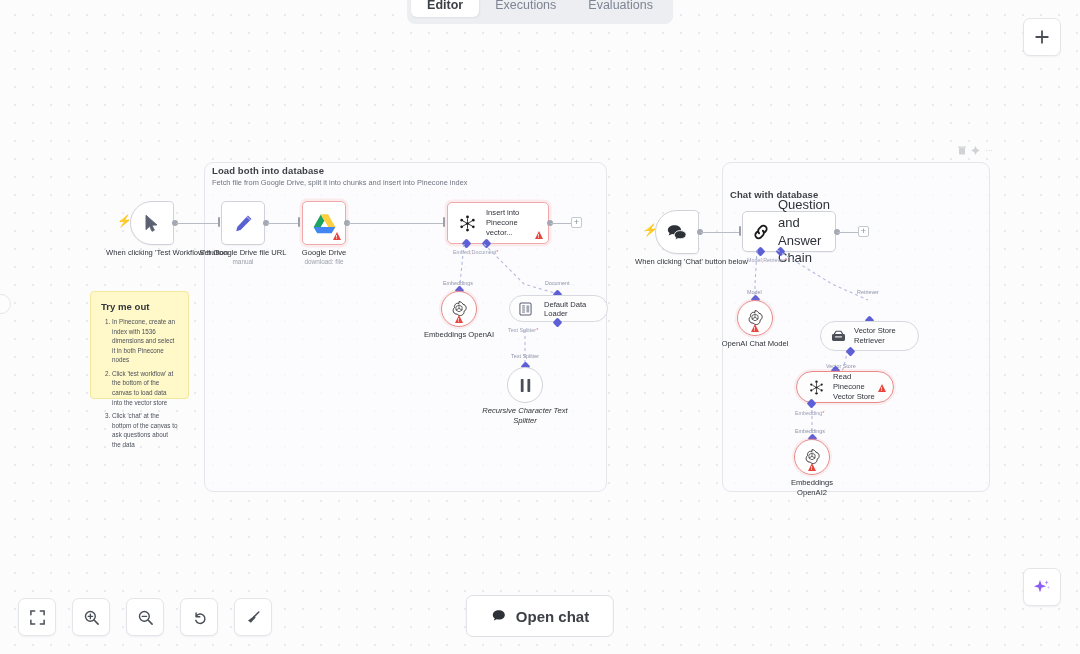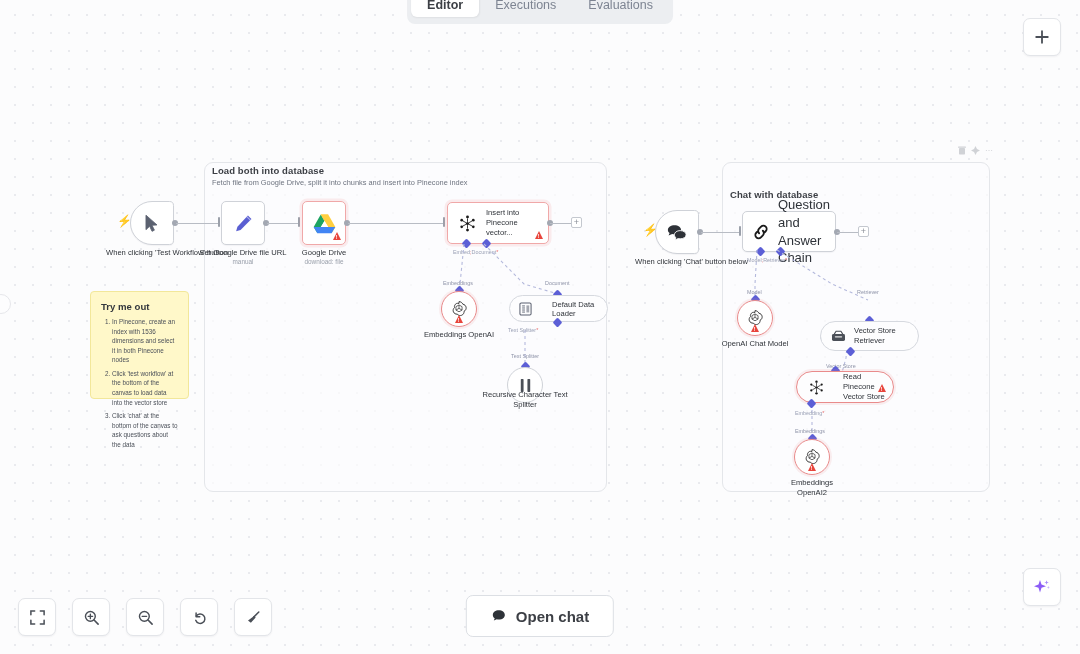--- a/index.html
+++ b/index.html
@@ -96,21 +96,21 @@
   .pill {
     background: #fdfdfe; border: 1px solid #d6d9df; border-radius: 18px;
     display: flex; align-items: center; position: relative;
   }
   
   .circ {
     border-radius: 50%; background: #fff; border: 1.4px solid #cfd2d8;
     display: flex; align-items: center; justify-content: center; position: relative;
   }
   .circ.err { border: 1.4px solid #e98b8b; box-shadow: 0 0 0 2px rgba(233,139,139,.13); }
-  .pill.err { border: 1.4px solid #e98b8b; box-shadow: 0 0 0 2px rgba(233,139,139,.13); justify-content: space-between; }
+  .pill.err { border: 1.4px solid #e98b8b; box-shadow: 0 0 0 2px rgba(233,139,139,.13); }
 
   
   .wire { position: absolute; background: #b8bcc4; height: 1.1px; }
   .dot-endpoint { position: absolute; width: 6px; height: 6px; border-radius: 50%; background: #a3a8b2; }
   .inbar { position: absolute; width: 2.4px; height: 10px; background: #9ba0aa; border-radius: 1px; }
   .plusbox {
     position: absolute; width: 11px; height: 11px; border: 1px solid #c4c8cf;
     border-radius: 2px; background: #fff; display:flex; align-items:center; justify-content:center;
     font-size: 9px; color: #8b9099; line-height: 1;
   }
@@ -325,40 +325,40 @@
         <path d="M10 1.8c2 0 3.6 1.2 4.3 2.9 1.8.2 3.3 1.6 3.6 3.5.3 1.9-.7 3.6-2.3 4.4.2 1.9-.9 3.7-2.7 4.4-1.8.7-3.7.1-4.9-1.3-1.8.2-3.5-.8-4.2-2.5-.7-1.7-.2-3.6 1.2-4.7-.4-1.8.4-3.7 2.1-4.6.8-.4 1.9-.2 2.9-.1Z" fill="none" stroke="#3b3b3b" stroke-width="1.1"></path>
         <path d="M6.6 7.4 L10 5.5 L13.4 7.4 V11.2 L10 13.1 L6.6 11.2 Z M10 5.5 V9.3 M10 9.3 L13.4 11.2 M10 9.3 L6.6 11.2" fill="none" stroke="#3b3b3b" stroke-width=".85"></path>
       </svg>
       <div class="warn" style="left:13px; bottom:3px;"></div>
     </div>
     <div class="nlabel" style="top:39px;">Embeddings OpenAI</div>
   </div>
 
   <div class="node" style="left:509px; top:295px;">
     <div class="diamond" style="left:45px; top:-4px;"></div>
-    <div class="pill" style="width:99px; height:27px; padding-left:9px; gap:20px;">
+    <div class="pill" style="width:99px; height:27px; padding-left:9px; gap:12px;">
       <svg width="13" height="14" viewBox="0 0 14 15">
         <rect x="1" y="1" width="12" height="13" rx="1.4" fill="none" stroke="#5b6170" stroke-width="1.1"></rect>
         <path d="M3.4 4.2h3M3.4 6.4h3M3.4 8.6h3M3.4 10.8h3" stroke="#5b6170" stroke-width="1"></path>
         <rect x="8" y="3.6" width="3" height="7.6" fill="#5b6170" opacity=".55"></rect>
       </svg>
       <span style="font-size:7.6px; color:#2e3238;">Default Data Loader</span>
     </div>
     <div class="diamond" style="left:45px; top:24px;"></div>
   </div>
 
   <div class="node" style="left:507px; top:367px;">
     <div class="diamond" style="left:14.5px; top:-4px;"></div>
     <div class="circ" style="width:36px; height:36px;">
       <svg width="13" height="15" viewBox="0 0 12 14">
         <rect x="1.6" y="1" width="2.6" height="12" rx=".6" fill="#4a4f57"></rect>
         <rect x="7.8" y="1" width="2.6" height="12" rx=".6" fill="#4a4f57"></rect>
       </svg>
     </div>
-    <div class="nlabel" style="top:23px; width:86px; white-space:normal;">Recursive Character Text Splitter</div>
+    <div class="nlabel" style="top:39px; width:86px; white-space:normal;font-style:italic;">Recursive Character Text Splitter</div>
   </div>
 
   <div class="group" style="left:722px; top:162px; width:268px; height:330px;"></div>
   <div class="group-title" style="left:730px; top:165px;margin-top:24px;">Chat with database</div>
   <div class="group-tools" style="left:958px; top:146px;">
     <svg width="8" height="9" viewBox="0 0 8 9">
       <rect x="1" y="2" width="6" height="6.4" rx=".7" fill="#6d737f"></rect>
         <rect x="0" y=".6" width="8" height="1.2" rx=".4" fill="#6d737f"></rect>
     </svg>
     <svg width="9" height="9" viewBox="0 0 9 9">

